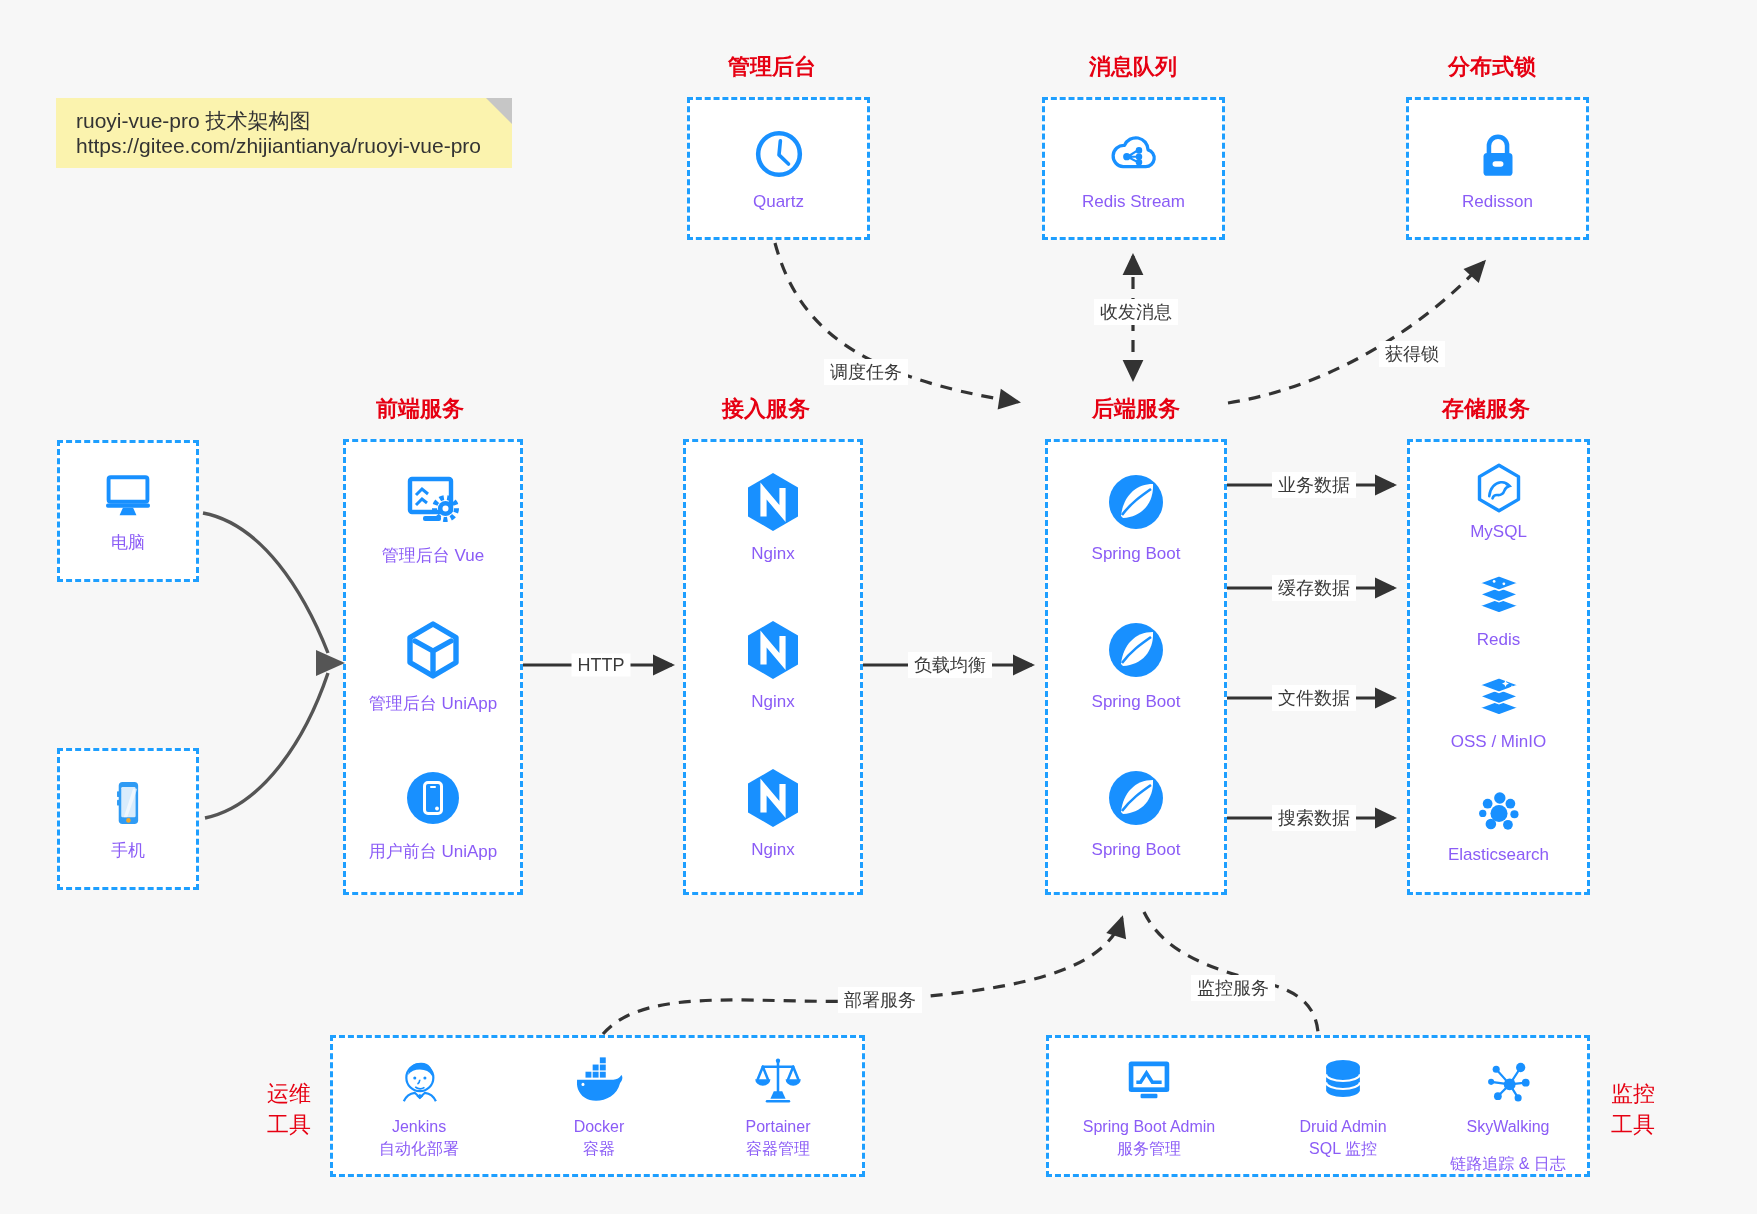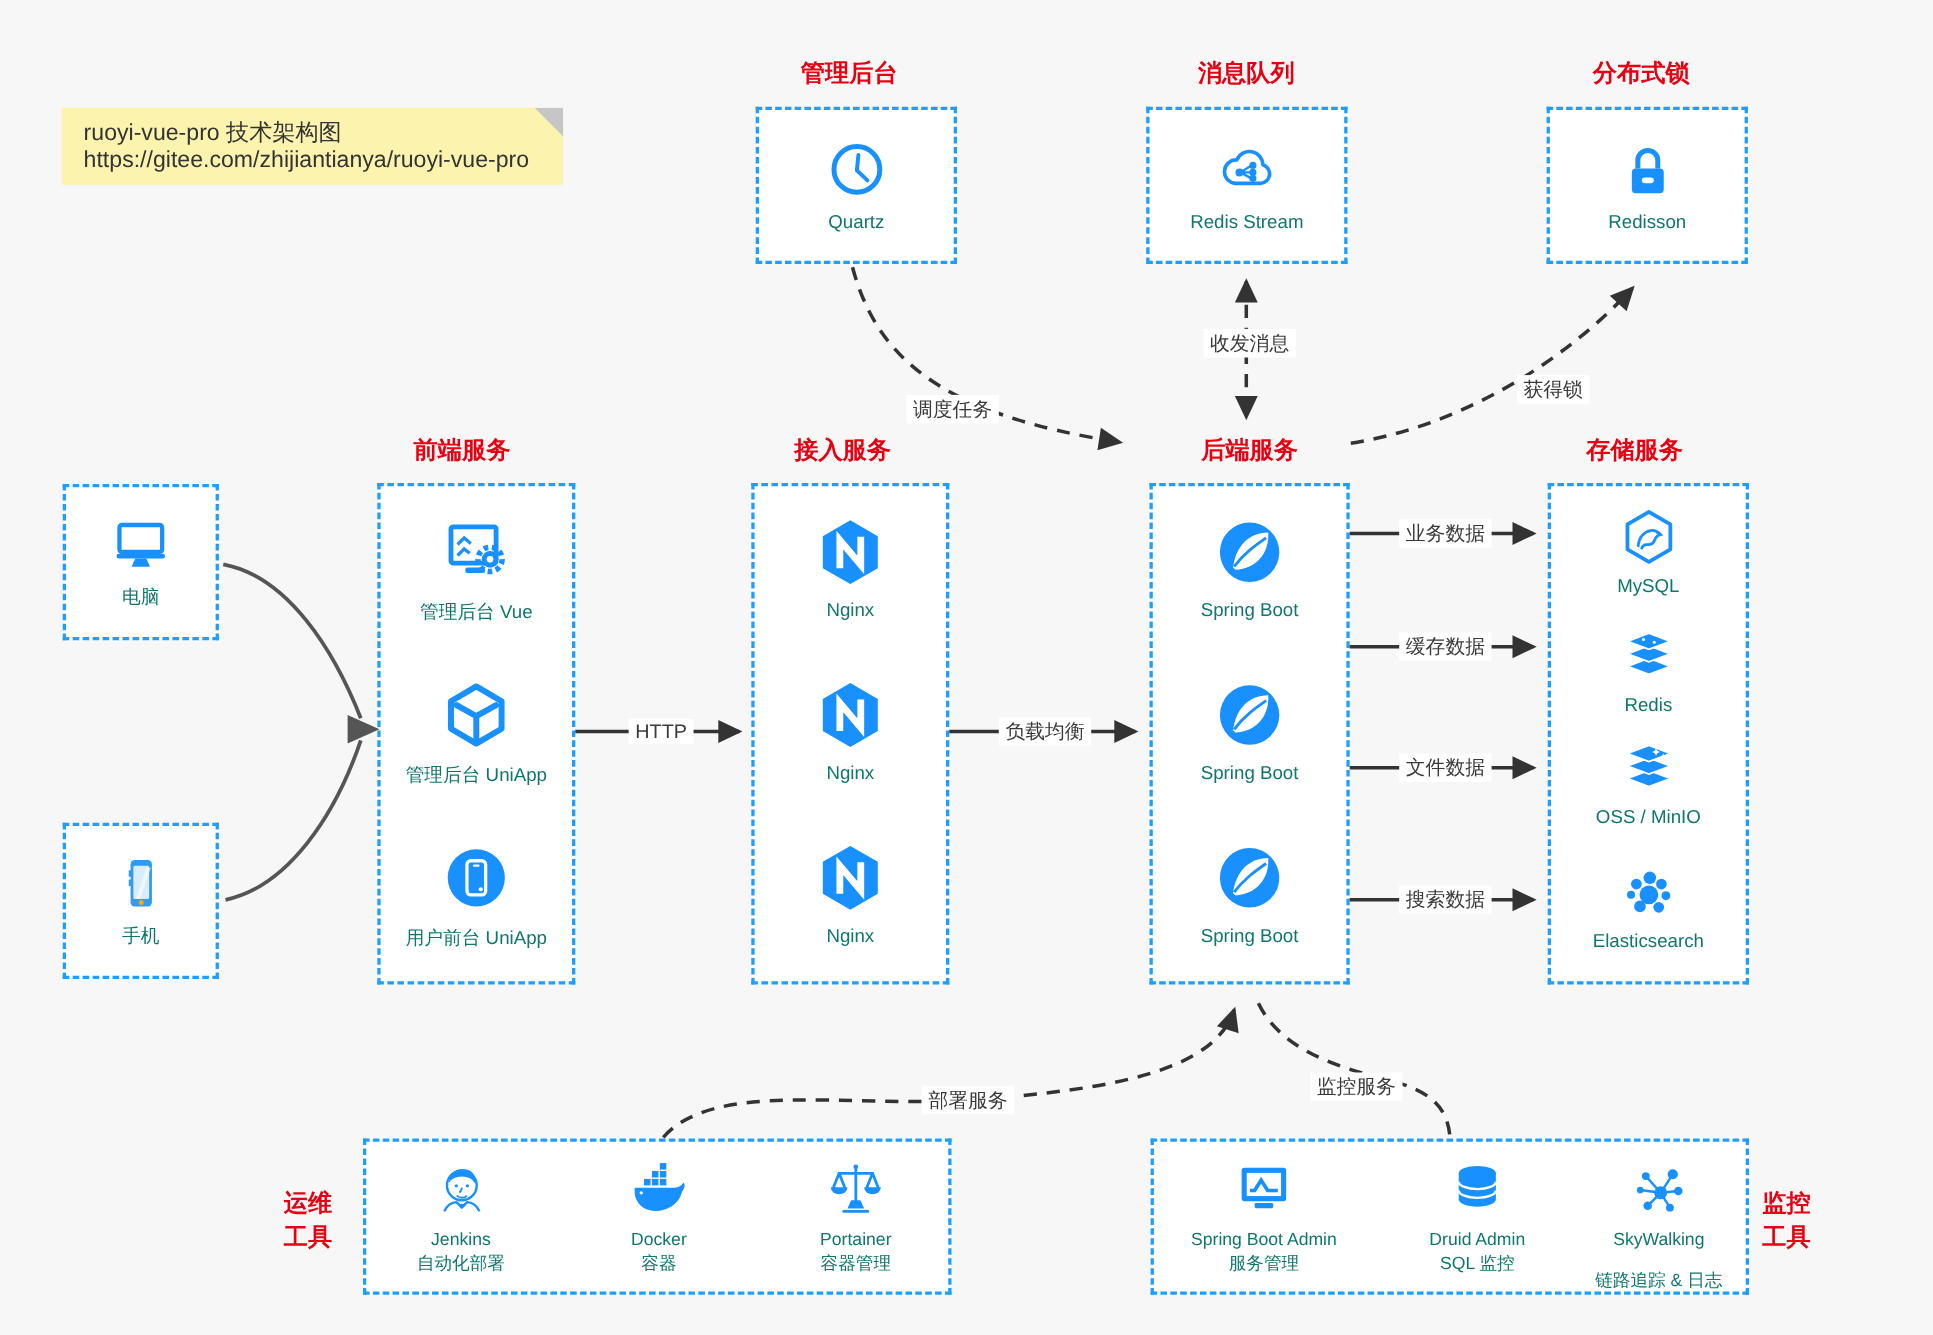--- a/index.html
+++ b/index.html
@@ -5,29 +5,29 @@
   html,body{margin:0;padding:0;}
   body{background:#f7f7f7;font-family:"Liberation Sans","DejaVu Sans",sans-serif;}
   #canvas{position:relative;width:1757px;height:1214px;background:#f7f7f7;overflow:hidden;}
 
   .overlay{position:absolute;left:0;top:0;z-index:5;pointer-events:none;}
 
   .gbox{position:absolute;border:3px dashed #1e9fff;background:#ffffff;box-sizing:border-box;z-index:2;}
 
   .gtitle{position:absolute;transform:translateX(-50%);font-size:22px;font-weight:bold;
           color:#e60012;white-space:nowrap;z-index:4;}
-  .side-title{position:absolute;font-size:22px;font-weight:bold;color:#e60012;
-              line-height:31px;z-index:4;}
+  .side-title{position:absolute;font-size:22px;font-weight:normal;color:#e60012;
+              text-align:center;line-height:31px;z-index:4;}
 
   .cnode{position:absolute;inset:0;display:flex;flex-direction:column;align-items:center;
          justify-content:center;gap:9px;}
   .vnode{position:absolute;left:0;width:100%;text-align:center;}
   .hnode{position:absolute;text-align:center;width:180px;}
 
-  .nlabel{font-size:17px;color:#0f766e;margin-top:6px;white-space:nowrap;}
+  .nlabel{font-size:17px;color:#8b5cf6;margin-top:6px;white-space:nowrap;}
   .hnode .nlabel{margin-top:4px;font-size:16px;line-height:22px;}
   .nicon{display:inline-block;line-height:0;}
   .i64 svg{width:64px;height:64px;}
   .i58 svg{width:58px;height:58px;}
   .i54 svg{width:54px;height:54px;}
   .i52 svg{width:52px;height:52px;}
 
   .elabel{position:absolute;transform:translate(-50%,-50%);background:#ffffff;
           padding:1px 6px;font-size:18px;color:#3a3a3a;white-space:nowrap;z-index:6;}
 

